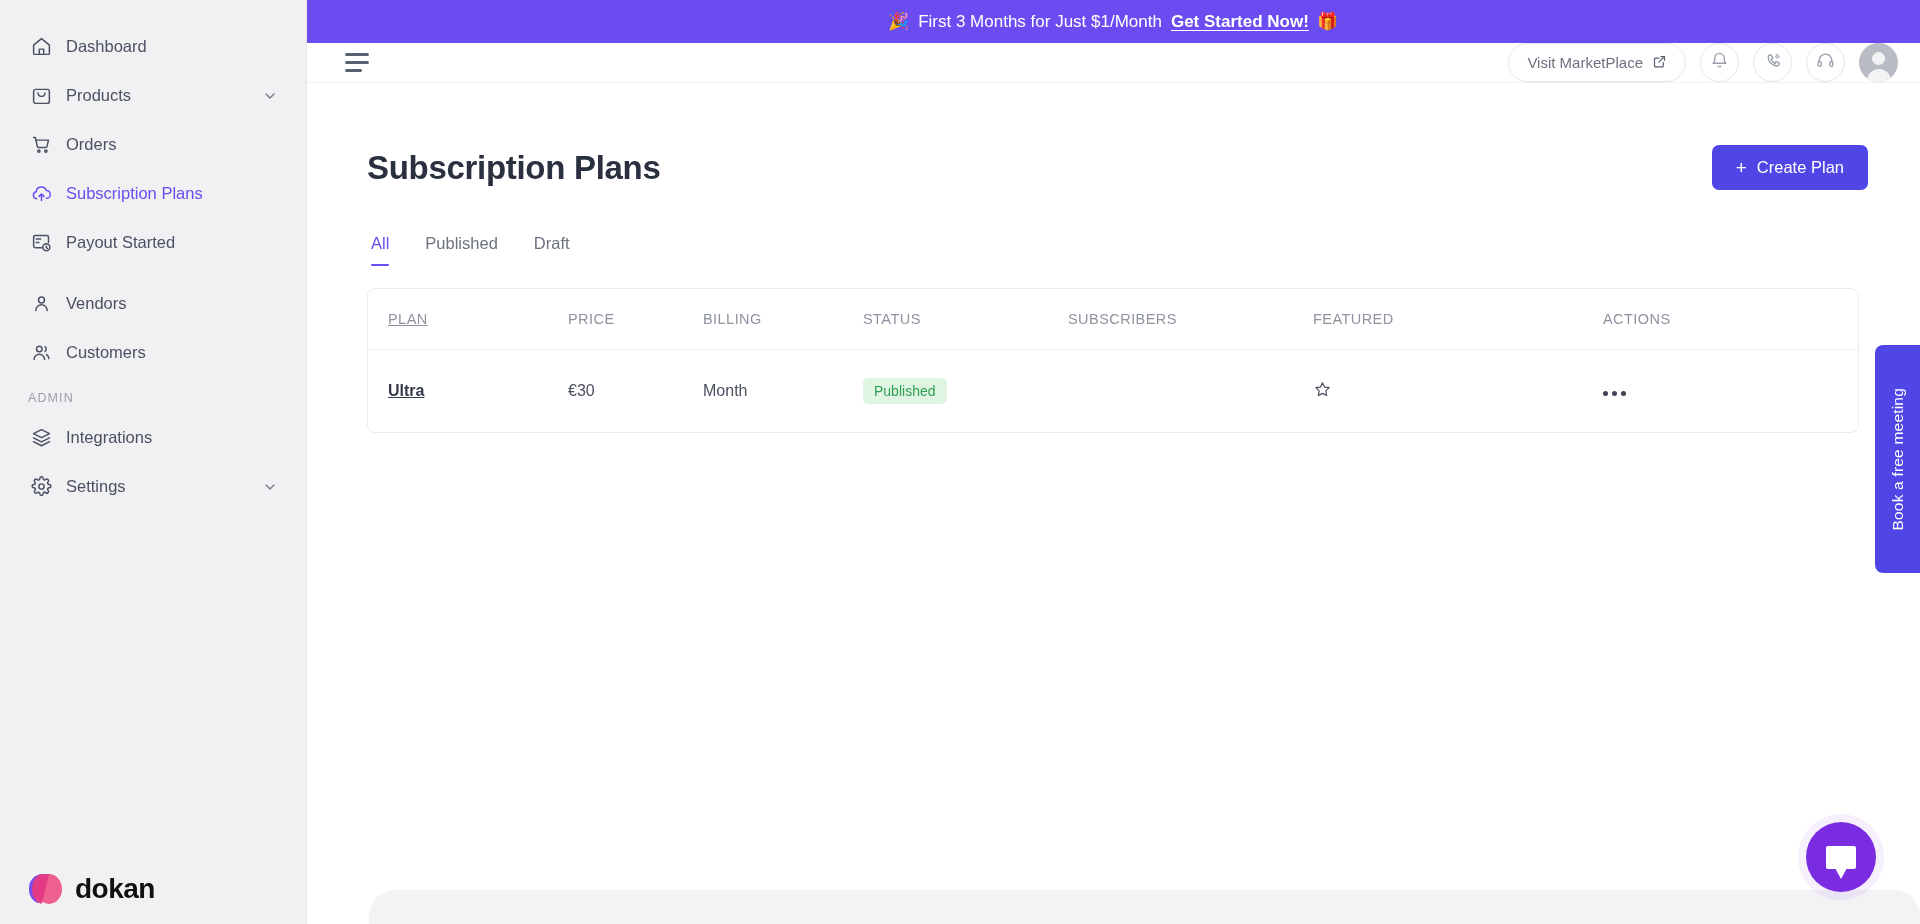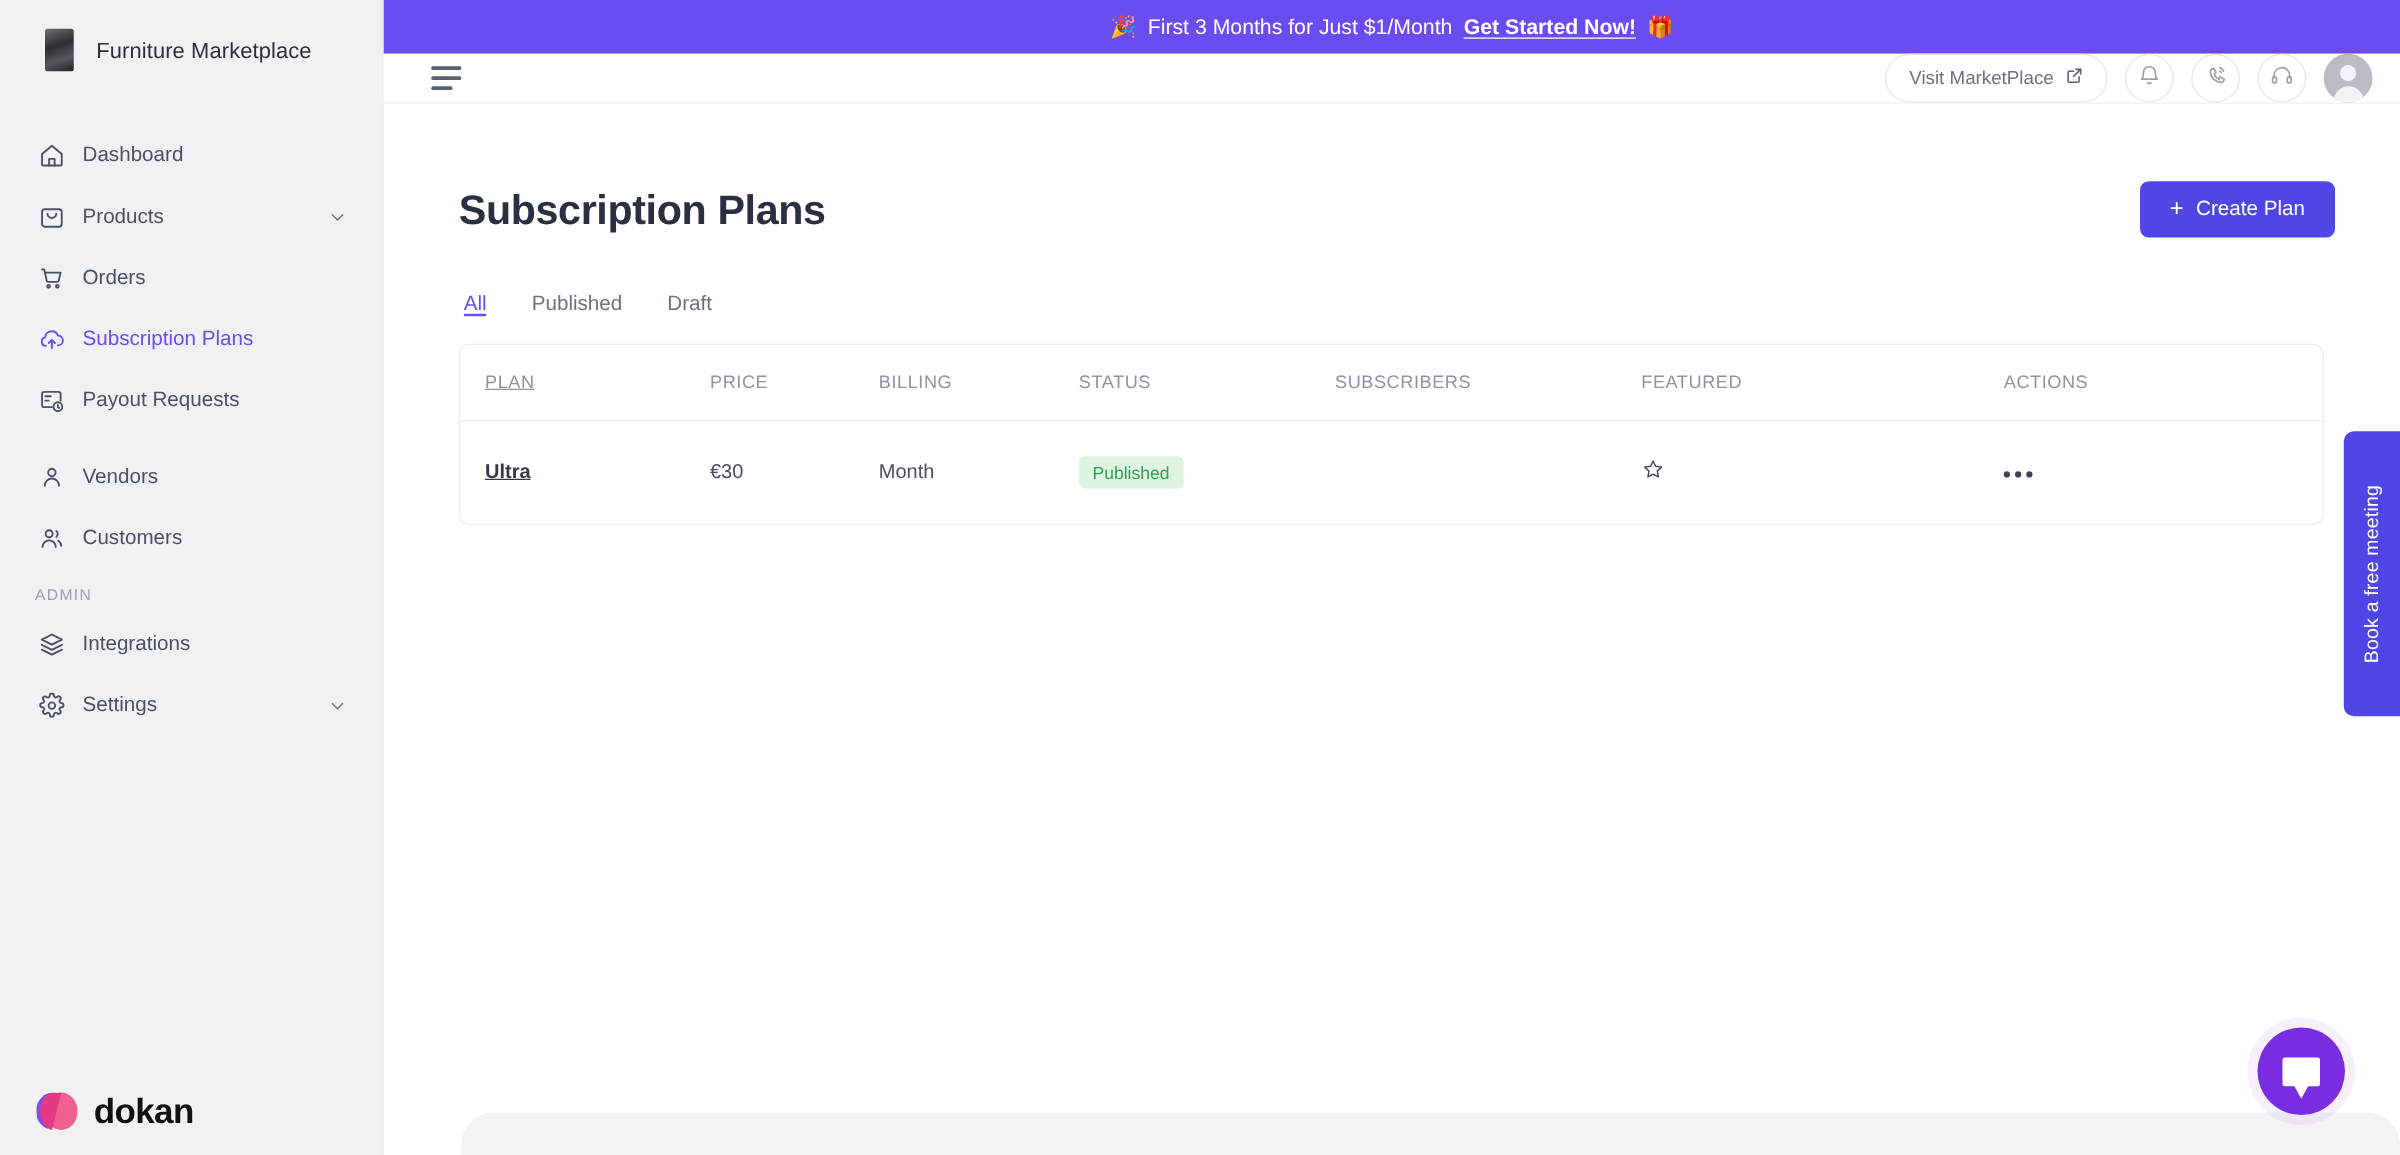--- a/index.html
+++ b/index.html
@@ -119,21 +119,21 @@
     background: #4f46e5; color: #fff; border: none; cursor: pointer;
     height: 45px; padding: 0 24px; border-radius: 7px;
     font-size: 16.5px; display: flex; align-items: center; gap: 10px;
     font-family: "Liberation Sans", sans-serif;
   }
   .create-btn .plus { font-size: 19px; line-height: 1; }
 
   .tabs { display: flex; gap: 36px; margin-top: 44px; padding-left: 4px; }
   .tab {
     font-size: 16.5px; color: #6d727f; cursor: pointer;
-    position: relative;
+    padding-bottom: 13px; position: relative;
   }
   .tab.active { color: #6a4cf0; }
   .tab.active::after {
     content: ""; position: absolute; left: 0; right: 0; bottom: 0;
     height: 2.5px; background: #6a4cf0; border-radius: 2px;
   }
 
   .table-card {
     margin-top: 22px; background: #fff;
     border: 1px solid #ececf0; border-radius: 8px;
@@ -205,24 +205,20 @@
     background: #e9e9ef; border-radius: 26px 26px 0 0;
   }
 </style>
 </head>
 <body>
 
 <div class="app">
 
   <aside class="sidebar">
 
-    <div class="brand">
-      <div class="brand-logo"></div>
-      <div class="brand-name">Furniture Marketplace</div>
-    </div>
 
     <nav class="nav">
 
       <div class="nav-item">
         <span class="ico">
           <svg width="21" height="21" viewBox="0 0 24 24" fill="none" stroke="#4a5163" stroke-width="1.7" stroke-linecap="round" stroke-linejoin="round">
               <path d="M3 10.5 12 3l9 7.5V20a1 1 0 0 1-1 1H4a1 1 0 0 1-1-1z"></path>
               <path d="M9.5 21v-6h5v6"></path>
             </svg>
         </span>
@@ -269,21 +265,21 @@
       <div class="nav-item">
         <span class="ico">
           <svg width="21" height="21" viewBox="0 0 24 24" fill="none" stroke="#4a5163" stroke-width="1.7" stroke-linecap="round" stroke-linejoin="round">
               <path d="M20 12V6a2 2 0 0 0-2-2H5a2 2 0 0 0-2 2v10a2 2 0 0 0 2 2h7"></path>
               <path d="M6 8h5"></path>
               <path d="M6 12h3"></path>
               <circle cx="17.5" cy="17.5" r="4"></circle>
               <path d="M17.5 16v1.8l1.2.9"></path>
             </svg>
         </span>
-        <span class="lbl">Payout Requests</span>
+        <span class="lbl">Payout Started</span>
       </div>
 
       <div class="nav-gap"></div>
 
       <div class="nav-item">
         <span class="ico">
           <svg width="21" height="21" viewBox="0 0 24 24" fill="none" stroke="#4a5163" stroke-width="1.7" stroke-linecap="round" stroke-linejoin="round">
               <circle cx="12" cy="8" r="3.4"></circle>
               <path d="M5.5 20a6.5 6.5 0 0 1 13 0"></path>
             </svg>

